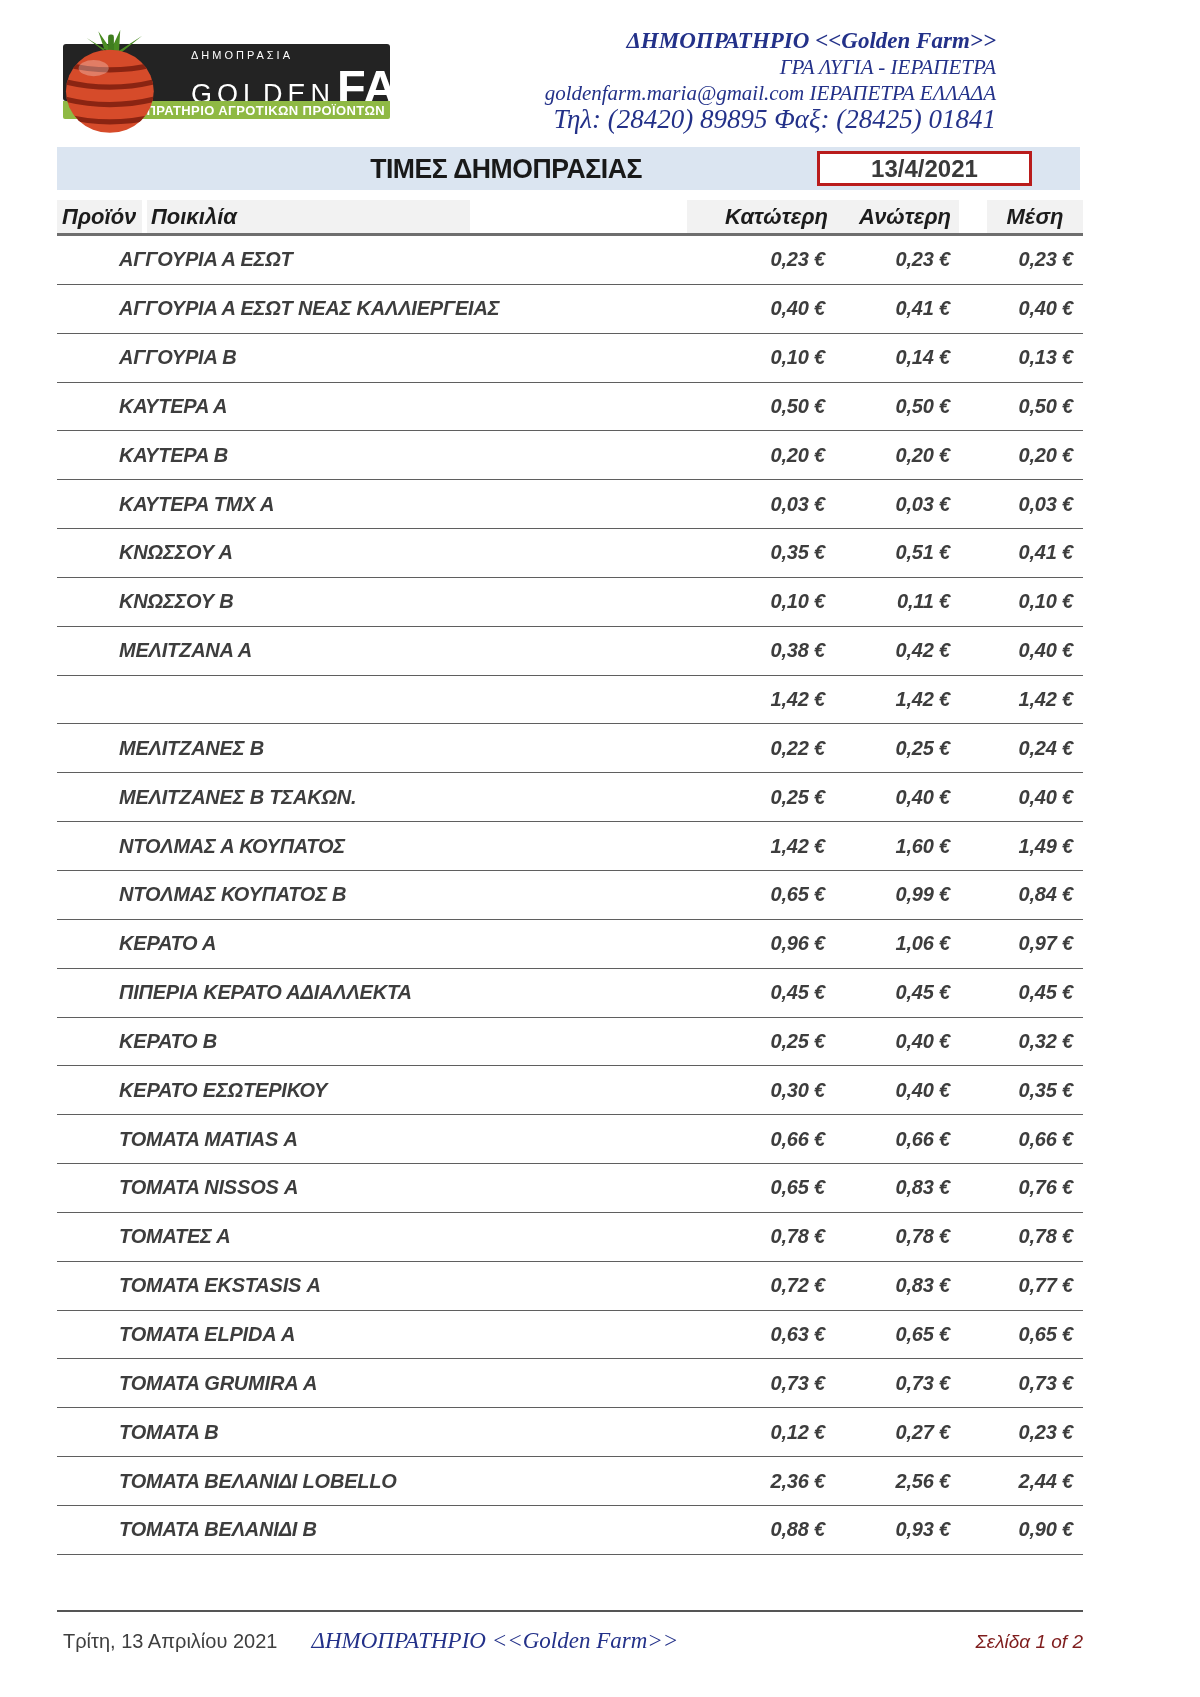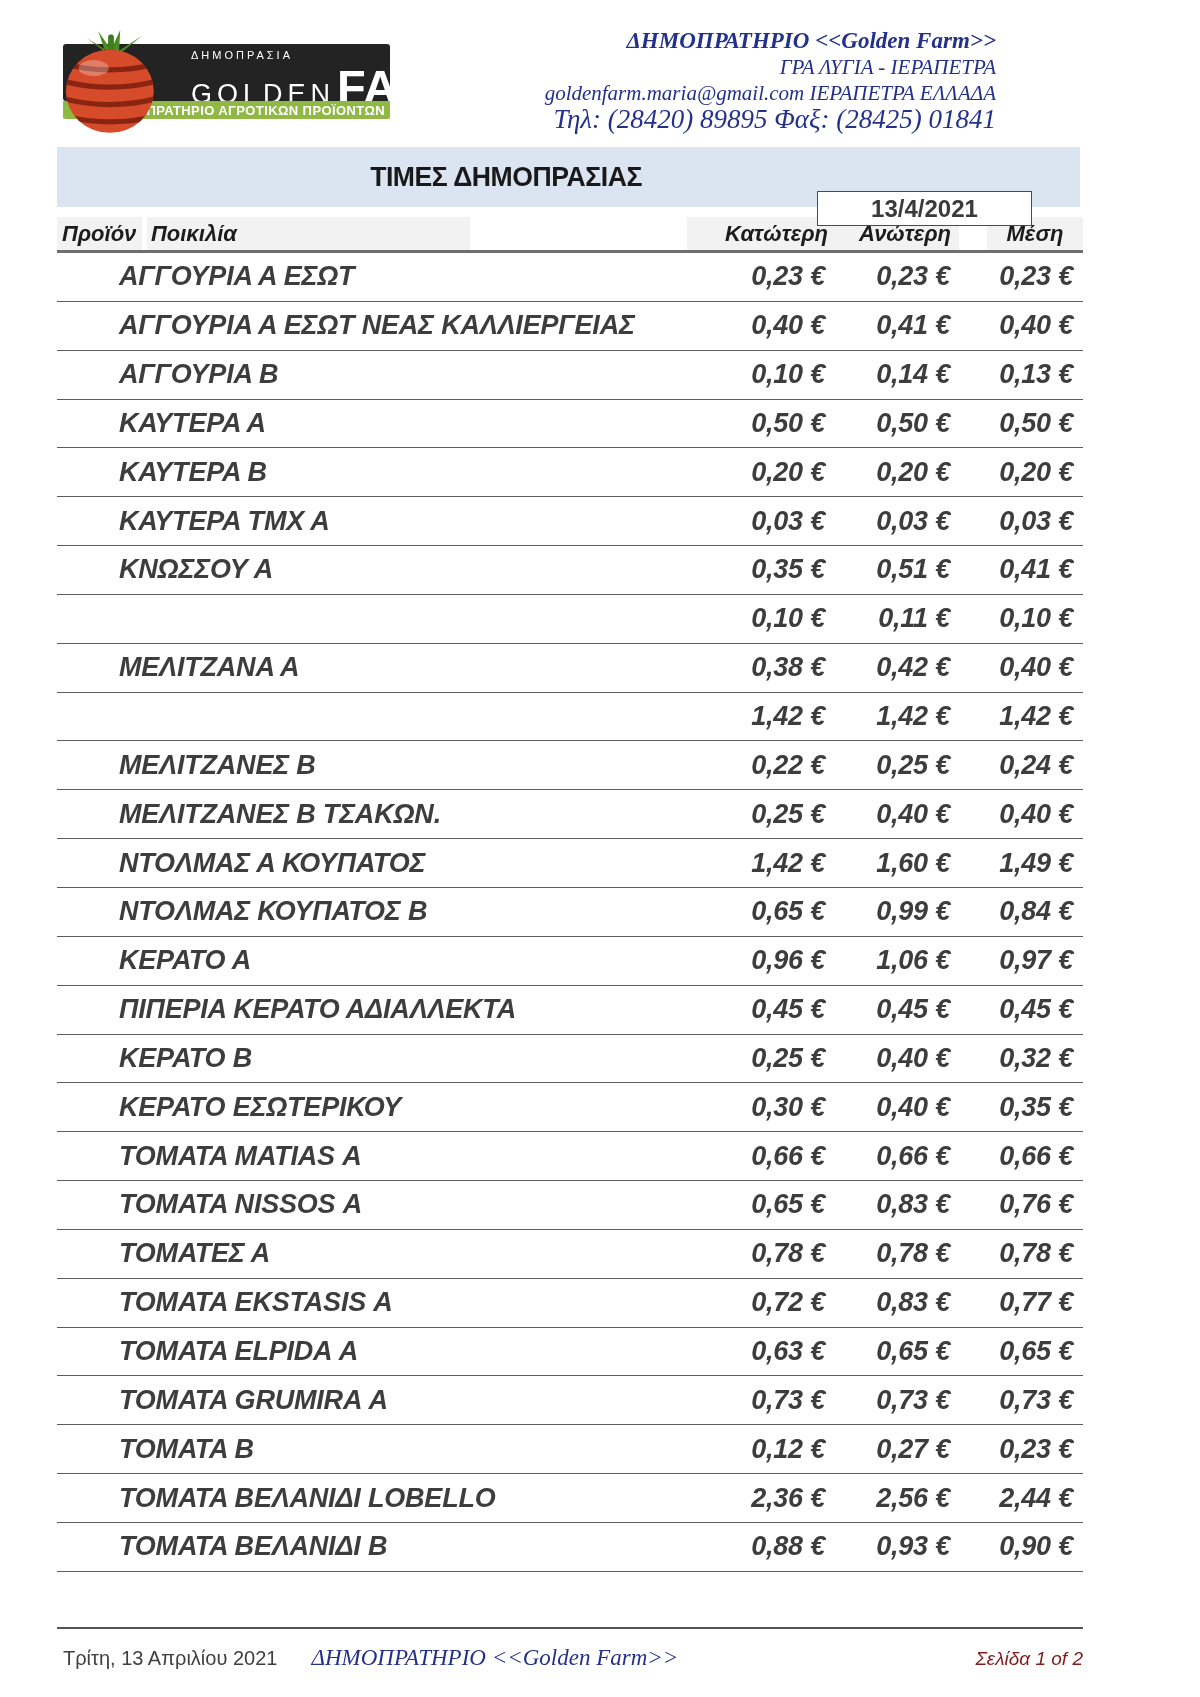--- a/index.html
+++ b/index.html
@@ -39,33 +39,33 @@
     position:absolute;right:144px;top:0;text-align:right;
     font-family:"Liberation Serif",serif;font-style:italic;color:var(--navy);
     line-height:26px;white-space:nowrap;
   }
   .contact .c1{font-weight:700;font-size:23px;}
   .contact .c2,.contact .c3{font-size:21px;}
   .contact .c4{font-size:27px;}
 
   
   .title-bar{
-    position:relative;margin:19px 120px 0 57px;width:1023px;height:60px;
+    position:relative;margin:19px 120px 0 57px;width:1023px;height:43px;
     background:var(--title_bar_bg);
     display:flex;align-items:center;justify-content:center;
   }
   .doc-title{
     font-size:28px;font-weight:700;color:#191919;letter-spacing:-0.5px;
     transform:translateX(-62px) scaleX(.95);
   }
   .date-box{
     position:absolute;right:48px;top:4px;width:215px;height:35px;
-    background:#fff;border:1px solid #b91c1c;
+    background:#fff;border:3px solid #b91c1c;
     display:flex;align-items:center;justify-content:center;
-    font-size:24px;font-weight:700;color:#3a3a3a;margin-top:40px;
+    font-size:24px;font-weight:700;color:#3a3a3a;
   }
 
   
   .sheet{margin-left:57px;width:1026px;font-style:italic;}
   .col-headers{
     margin-top:10px;height:33px;display:grid;
     grid-template-columns:85px 5px 323px 1fr 145px 127px 28px 96px;
     font-size:22px;font-weight:700;color:#1c1c1c;
   }
   .col-headers .cell{background:var(--header_bg);display:flex;align-items:center;}
@@ -74,21 +74,21 @@
   .h-variety{padding-left:4px;}
   .h-low{justify-content:flex-end;padding-right:4px;}
   .h-high{justify-content:flex-end;padding-right:8px;}
   .h-mean{justify-content:center;}
   .rule{height:3px;background:#6e6e6e;}
 
   .row{
     height:48.85px;display:grid;
     grid-template-columns:62px 1fr 145px 127px 28px 96px;
     align-items:center;border-bottom:1.5px solid var(--line_gray);
-    color:var(--text_dark);font-weight:700;font-size:27px;letter-spacing:-0.2px;
+    color:var(--text_dark);font-weight:700;font-size:20px;letter-spacing:-0.2px;
   }
   .c-variety{grid-column:2;white-space:nowrap;}
   .c-low{grid-column:3;text-align:right;padding-right:7px;}
   .c-high{grid-column:4;text-align:right;padding-right:9px;}
   .c-mean{grid-column:6;text-align:right;padding-right:10px;}
 
   
   .footer-rule{margin:55px 0 0 57px;width:1026px;height:2px;background:#555;}
   .footer{
     margin:16px 0 0 63px;width:1020px;display:flex;align-items:baseline;
@@ -204,20 +204,21 @@
   </div>
 
   <div class="row">
     <span class="c-variety">ΚΝΩΣΣΟΥ Α</span>
     <span class="c-low">0,35 €</span>
     <span class="c-high">0,51 €</span>
     <span class="c-mean">0,41 €</span>
   </div>
 
   <div class="row">
+    <span class="c-variety">ΚΝΩΣΣΟΥ Β</span>
     <span class="c-low">0,10 €</span>
     <span class="c-high">0,11 €</span>
     <span class="c-mean">0,10 €</span>
   </div>
 
   <div class="row">
     <span class="c-variety">ΜΕΛΙΤΖΑΝΑ Α</span>
     <span class="c-low">0,38 €</span>
     <span class="c-high">0,42 €</span>
     <span class="c-mean">0,40 €</span>

